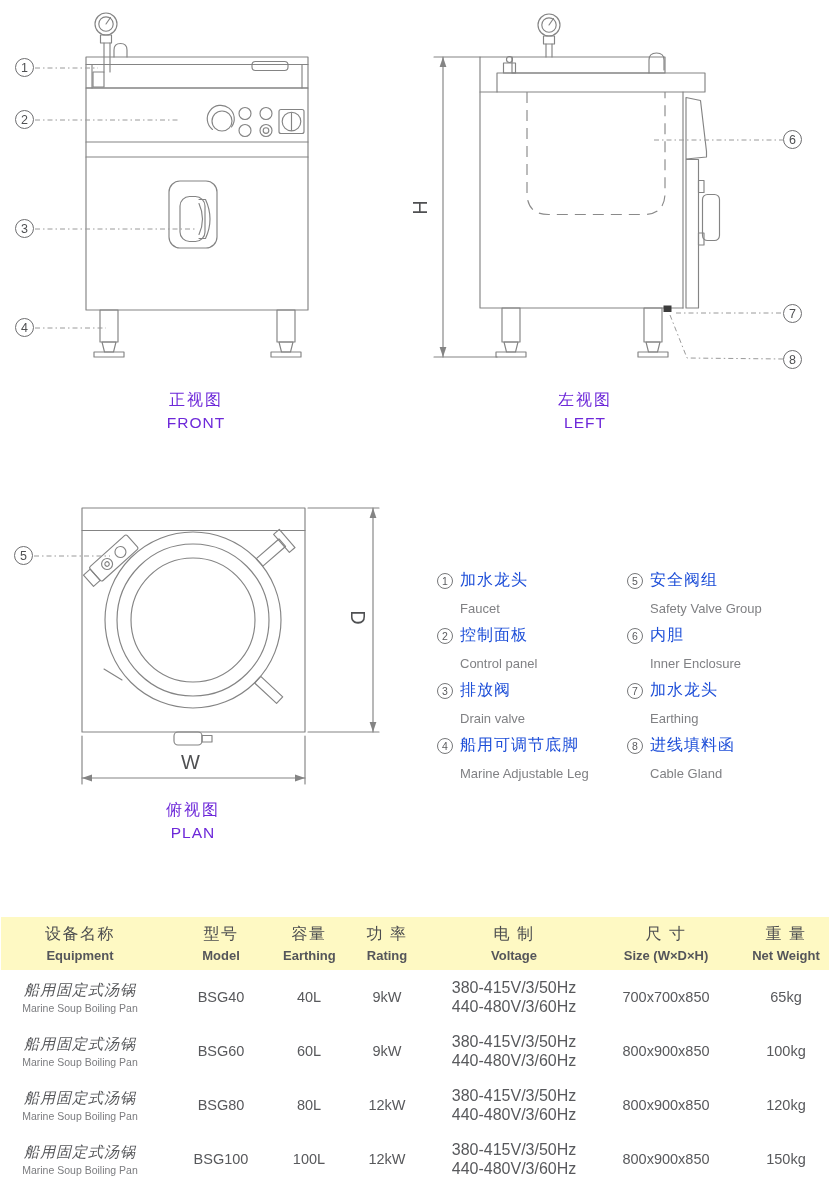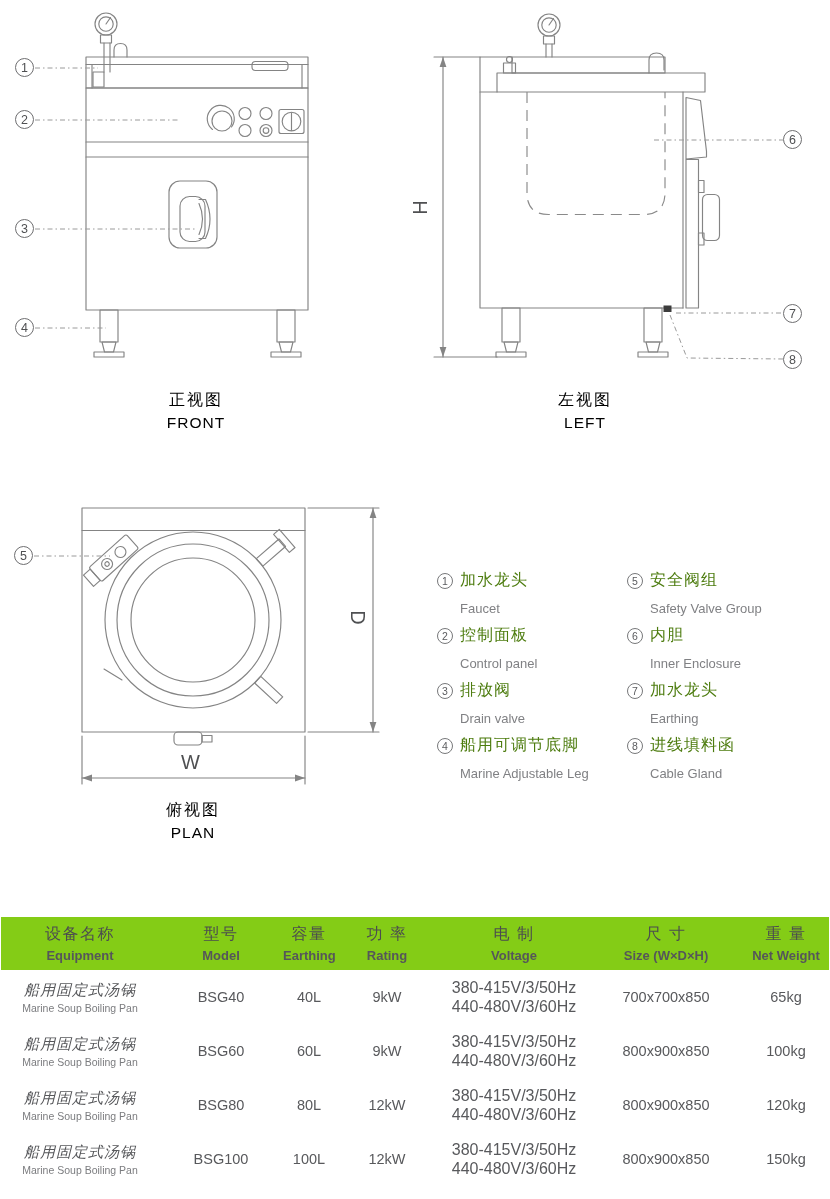--- a/index.html
+++ b/index.html
@@ -13,34 +13,34 @@
   .leader { fill:none; stroke:#9a9a9a; stroke-width:1; stroke-dasharray:5 3 1.5 3; }
   .arrow { fill:#848484; stroke:none; }
   .dashedpart { fill:none; stroke:#8a8a8a; stroke-width:1.15; stroke-dasharray:11 7; }
   .darkfill { fill:#3c3c3c; stroke:none; }
 
   .co {
     position:absolute; width:19px; height:19px; border:1.3px solid #6e6e70; border-radius:50%;
     display:flex; align-items:center; justify-content:center;
     font-size:12.5px; color:#4f5052; background:#fff; box-sizing:border-box;
   }
-  .view-title { position:absolute; width:130px; text-align:center; color:#000000; }
+  .view-title { position:absolute; width:130px; text-align:center; color:#6d28d9; }
   .view-title .zh { font-size:16px; letter-spacing:2px; }
   .view-title .en { font-size:15.5px; letter-spacing:1px; margin-top:3px; }
   .dim-label { position:absolute; font-size:20px; color:#4f5052; }
 
   .legend-col { position:absolute; }
   .legend-item { margin-bottom:9px; }
   .legend-zh-line { display:flex; align-items:center; }
   .legend-num {
     width:16px; height:16px; border:1px solid #77787a; border-radius:50%;
     display:inline-flex; align-items:center; justify-content:center;
     font-size:10.5px; color:#5a5b5e; margin-right:7px; flex:0 0 auto; box-sizing:border-box;
   }
-  .legend-zh { font-size:16px; color:#4d7c0f; letter-spacing:1px; }
+  .legend-zh { font-size:16px; color:#1d4ed8; letter-spacing:1px; }
   .legend-en { font-size:13px; color:#808184; margin-left:23px; margin-top:10px; }
 
   table.spec { position:absolute; left:1px; top:917px; width:828px; border-collapse:collapse; table-layout:fixed; }
   table.spec th, table.spec td { padding:0; font-weight:normal; vertical-align:middle; text-align:center; }
   table.spec thead tr { height:53px; }
   table.spec tbody tr { height:54px; }
   th .th-zh { font-size:16px; color:#4c4d4f; letter-spacing:1.5px; }
   th .th-en { font-size:13px; color:#55565a; margin-top:3px;font-weight:bold; }
   th.c1, td.c1 { text-align:left; padding-left:16px; }
   th.c7, td.c7 { padding-right:16px; }
@@ -290,21 +290,21 @@
     <colgroup>
       <col style="width:158px">
         <col style="width:124px">
         <col style="width:52px">
         <col style="width:104px">
       <col style="width:150px">
         <col style="width:154px">
         <col style="width:86px">
     </colgroup>
     <thead>
-      <tr class="spec-head" style="background: #84cc16;">
+      <tr class="spec-head" style="background: #fef9c3;">
         <th class="c1">
           <div class="th-zh">设备名称</div>
           <div class="th-en">Equipment</div>
         </th>
         <th class="c2">
           <div class="th-zh">型号</div>
           <div class="th-en">Model</div>
         </th>
         <th class="c3">
           <div class="th-zh">容量</div>

